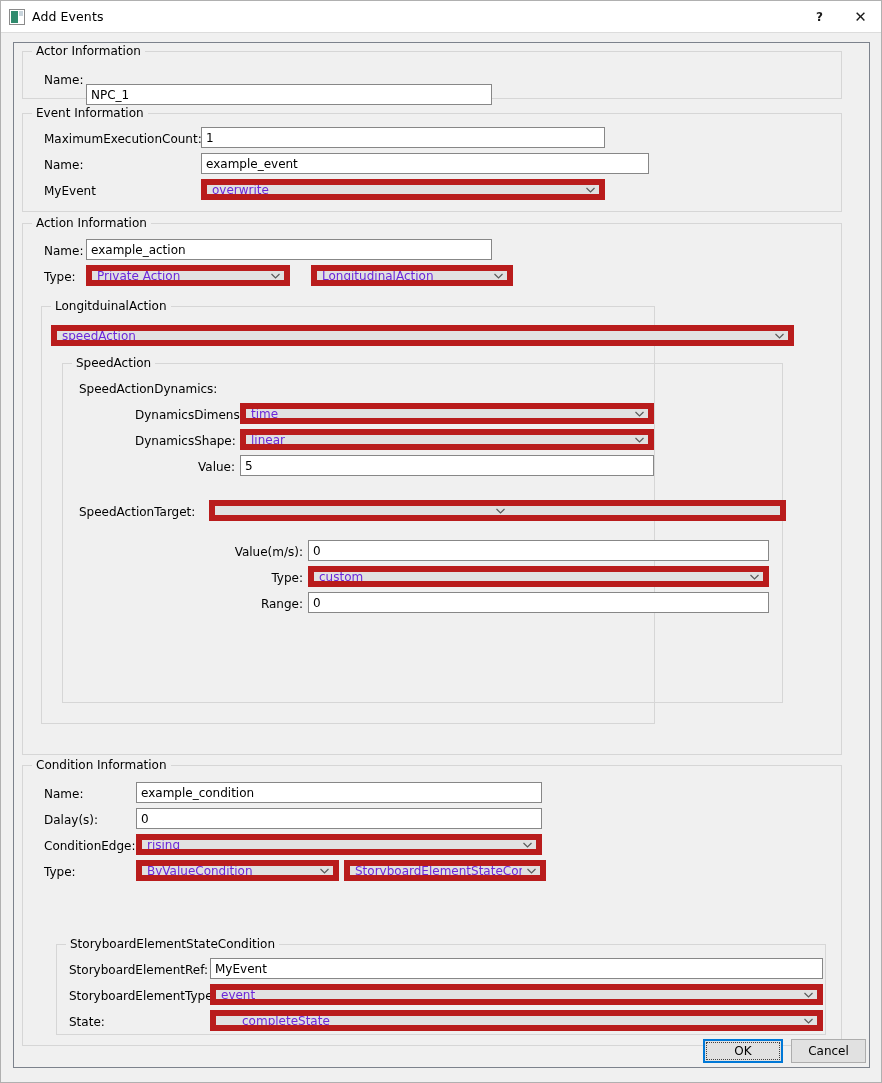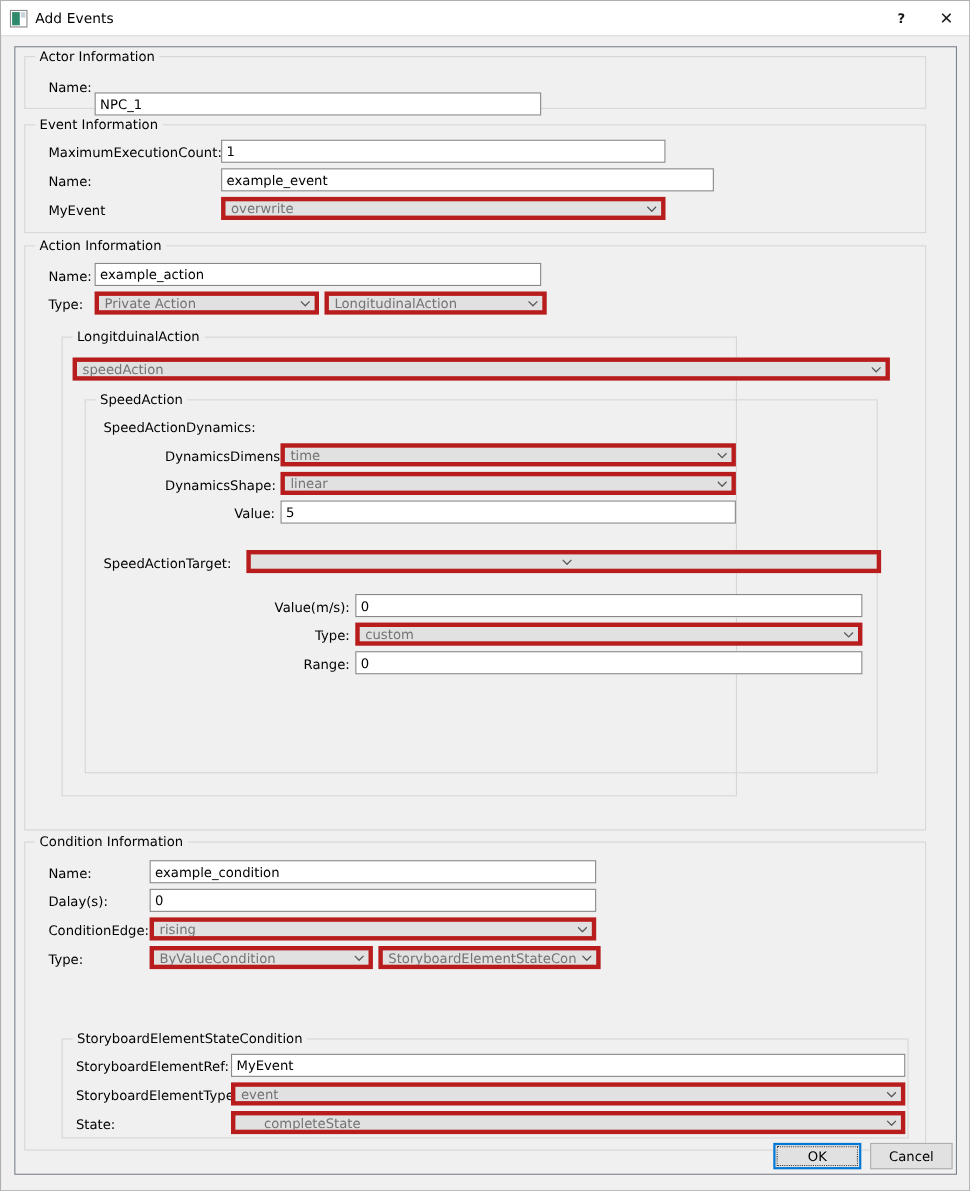--- a/index.html
+++ b/index.html
@@ -114,24 +114,24 @@
     color: #000000;
     padding: 0 0 0 4px;
     display: flex; align-items: center;
     height: 21px;
     overflow: hidden;
     white-space: nowrap;
   }
   .combo {
     position: absolute;
     background: #e1e1e1;
-    border: 4px solid #b91c1c;
-    box-sizing: border-box;
-    font-size: 12px;
-    color: #737373;
+    border: 6px solid #b91c1c;
+    box-sizing: border-box;
+    font-size: 12px;
+    color: #6d28d9;
     height: 21px;
     padding-left: 5px;
     display: flex; align-items: center;
     overflow: hidden;
     white-space: nowrap;
   }
   .combo .ctext {
     flex: 1 1 auto;
     overflow: hidden;
     white-space: nowrap;
@@ -218,30 +218,30 @@
 
       <div class="lbl" style="left:21px; top:46px;">Type:</div>
       <div class="combo" style="left:63px; top:41px; width:204px;">
         <span class="ctext">Private Action</span>
         <span class="arrow">
           <svg width="9" height="6" viewBox="0 0 9 6">
               <path d="M0.5 1 L4.5 5 L8.5 1" fill="none" stroke="#5a5a5a" stroke-width="1.2"></path>
             </svg>
         </span>
       </div>
-      <div class="combo" style="left:272px; top:41px; width:202px;">
+      <div class="combo" style="left:288px; top:41px; width:202px;">
         <span class="ctext">LongitudinalAction</span>
         <span class="arrow">
           <svg width="9" height="6" viewBox="0 0 9 6">
               <path d="M0.5 1 L4.5 5 L8.5 1" fill="none" stroke="#5a5a5a" stroke-width="1.2"></path>
             </svg>
         </span>
       </div>
 
-      <div class="group" style="left:33px; top:82px; width:614px; height:418px;">
+      <div class="group" style="left:18px; top:82px; width:614px; height:418px;">
         <div class="legend">LongitduinalAction</div>
 
         <div class="combo" style="left:9px; top:18px; width:743px;">
           <span class="ctext">speedAction</span>
           <span class="arrow">
             <svg width="9" height="6" viewBox="0 0 9 6">
                 <path d="M0.5 1 L4.5 5 L8.5 1" fill="none" stroke="#5a5a5a" stroke-width="1.2"></path>
               </svg>
           </span>
         </div>

